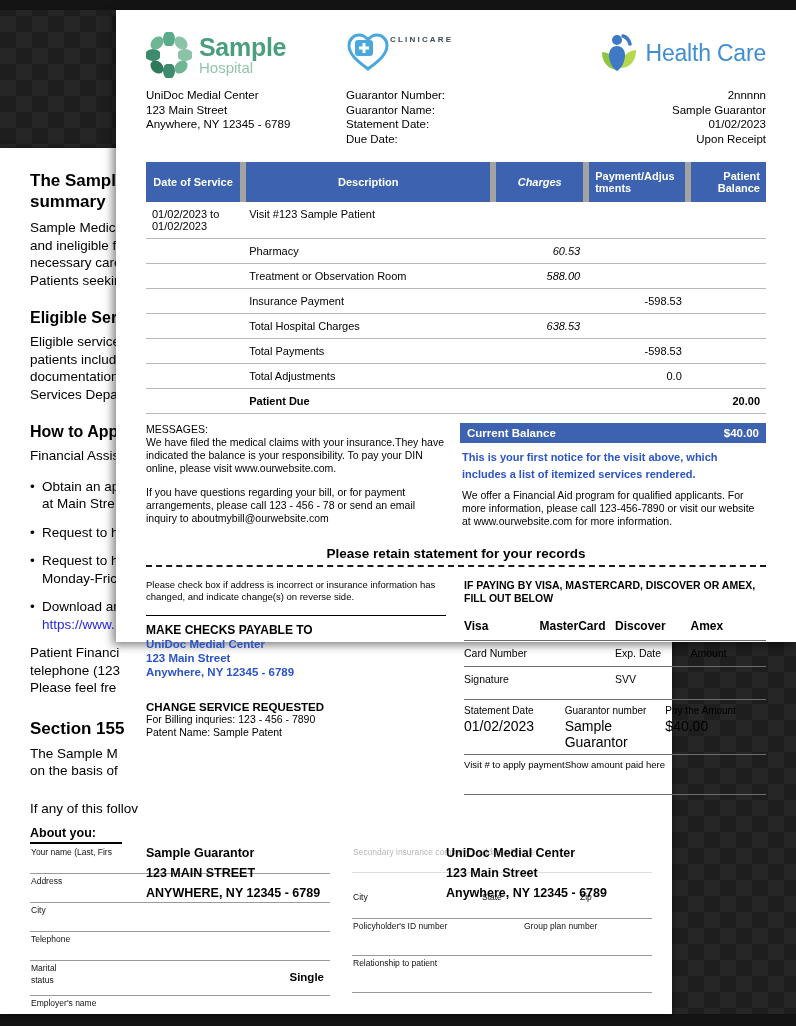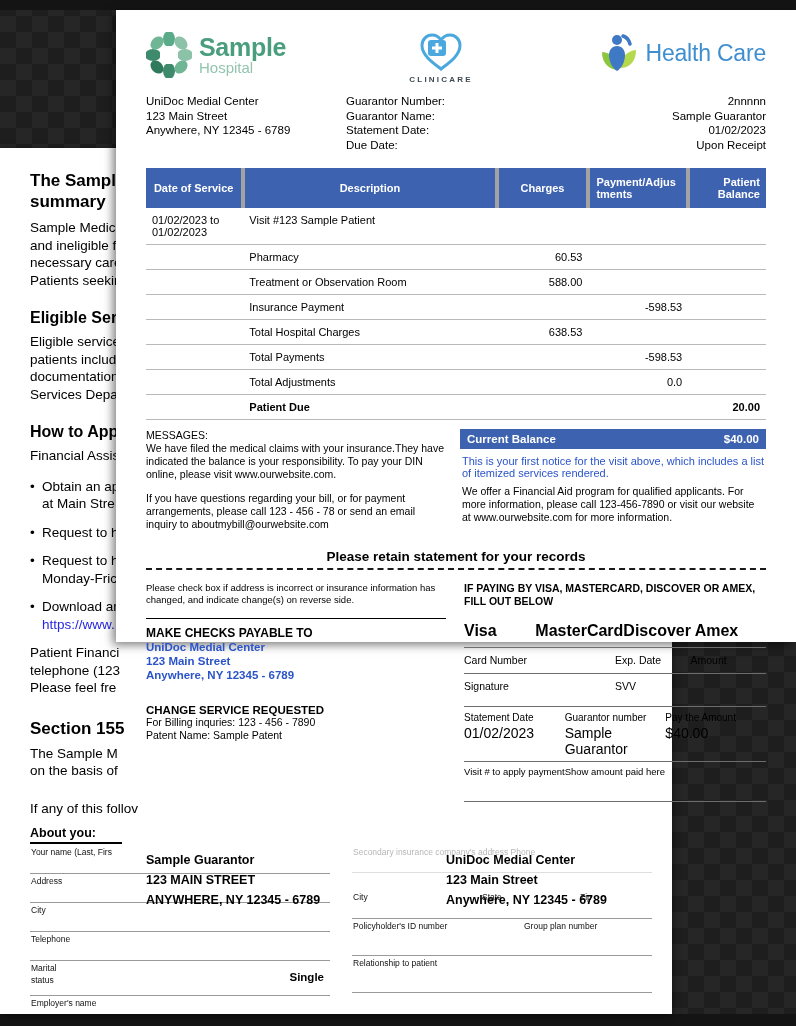--- a/index.html
+++ b/index.html
@@ -60,74 +60,74 @@
   }
 
   
   #hdr{display:flex;padding:22px 30px 0;align-items:flex-start;}
   .hcol{flex:1;}
   .hcol.c2{flex:0 0 190px;text-align:center;}
   .hcol.c3{flex:0 0 230px;}
   .logo-sample{display:flex;align-items:center;gap:7px;}
   .logo-sample .txt .l1{font-size:25px;font-weight:bold;color:#4a9e7e;line-height:25px;letter-spacing:-.3px;}
   .logo-sample .txt .l2{font-size:15px;color:#92c4ae;line-height:16px;}
-  .logo-clini{display:flex;flex-direction:column;align-items:center;}
+  .logo-clini{display:flex;flex-direction:row;align-items:flex-start;}
   .logo-clini .cap{font-size:8px;letter-spacing:2.2px;color:#3d4a52;font-weight:bold;margin-top:3px;}
   .logo-health{display:flex;align-items:center;gap:5px;justify-content:flex-end;}
   .logo-health .txt{font-size:23px;color:#3f8fd0;letter-spacing:-.2px;}
 
   #hdr-info{display:flex;padding:10px 30px 0;font-size:11.5px;line-height:14.5px;}
   .hi1{flex:0 0 200px;}
   .hi2{flex:0 0 200px;}
   .hi3{flex:1;}
   .kv{display:flex;justify-content:space-between;}
   .kv .k{white-space:nowrap;}
   .kv .v{text-align:right;white-space:nowrap;}
 
   
   #tbl{margin:16px 30px 0;width:620px;border-collapse:collapse;}
   #tbl th{
     background:#3c62b0;color:#fff;font-size:11px;font-weight:bold;
-    padding:8px 6px;text-align:center;border-right:4px solid #a3a3a3;vertical-align:middle;
+    padding:8px 6px;text-align:center;border-right:6px solid #a3a3a3;vertical-align:middle;
   }
   #tbl th:last-child{border-right:none;}
   #tbl td{font-size:11px;padding:6px 6px;border-bottom:1px solid #b9b9b9;vertical-align:top;}
   .c-date{width:92px;}
   .c-desc{width:288px;}
-  .c-chg{width:85px;text-align:right;}
+  .c-chg{width:85px;text-align:right;font-style:italic;}
   .c-pay{width:85px;text-align:right;}
   .c-bal{width:70px;text-align:right;}
   tr.bold td{font-weight:bold;border-bottom:2px solid #8d8d8d;}
   tr.firstrow td{border-bottom:1px solid #b9b9b9;}
 
   
   #mid{display:flex;margin:9px 30px 0;width:620px;gap:12px;}
   #msgs{flex:0 0 302px;font-size:10.5px;line-height:13px;}
   #bal{flex:1;}
   .bal-bar{background:#3c62b0;color:#fff;display:flex;justify-content:space-between;
     font-size:11.5px;font-weight:bold;padding:4px 7px;}
-  .bal-blue{color:#2a54c8;font-weight:normal;font-size:11px;line-height:12px;padding:6px 2px 0;}
+  .bal-blue{color:#2a54c8;font-weight:bold;font-size:11px;line-height:17px;padding:6px 2px 0;}
   .bal-txt{font-size:10.5px;line-height:13px;padding:6px 2px 0;}
 
   
   #retain{text-align:center;font-size:13.5px;font-weight:bold;margin:18px 0 4px;}
   #dash{margin:0 30px;border-top:2px dashed #1a1a1a;width:620px;}
 
   
   #remit{display:flex;margin:12px 30px 0;width:620px;gap:18px;}
   .rl{flex:0 0 300px;}
   .rr{flex:1;}
   .r-note{font-size:9.5px;line-height:12px;}
   .r-hr{border-top:1.5px solid #000;margin:12px 0 7px;}
   .r-mk{font-size:12px;font-weight:bold;}
   .r-blue{font-size:11.5px;font-weight:bold;color:#2a54c8;line-height:14px;}
   .r-csr{font-size:11.5px;font-weight:bold;margin-top:22px;}
   .r-csr-sub{font-size:10.5px;line-height:13px;}
   .r-cap{font-size:10.5px;font-weight:bold;line-height:13px;}
-  .card-grid{display:flex;margin-top:14px;font-size:16px;font-weight:bold;}
+  .card-grid{display:flex;margin-top:14px;font-size:12px;font-weight:bold;}
   .card-grid div{flex:1;}
   .card-line{border-top:1.5px solid #6d6d6d;margin-top:7px;}
   .card-row{display:flex;font-size:10.5px;padding-top:6px;}
   .card-row div{flex:1;}
   .pay-tbl{margin-top:14px;border-top:1.5px solid #6d6d6d;}
   .pay-head{display:flex;font-size:10px;padding:5px 0 0;}
   .pay-head div{flex:1;}
   .pay-vals{display:flex;font-size:14px;padding:2px 0 4px;}
   .pay-vals div{flex:1;}
   .pay-sub{display:flex;font-size:9.5px;border-top:1.5px solid #6d6d6d;padding:4px 0 0;}

